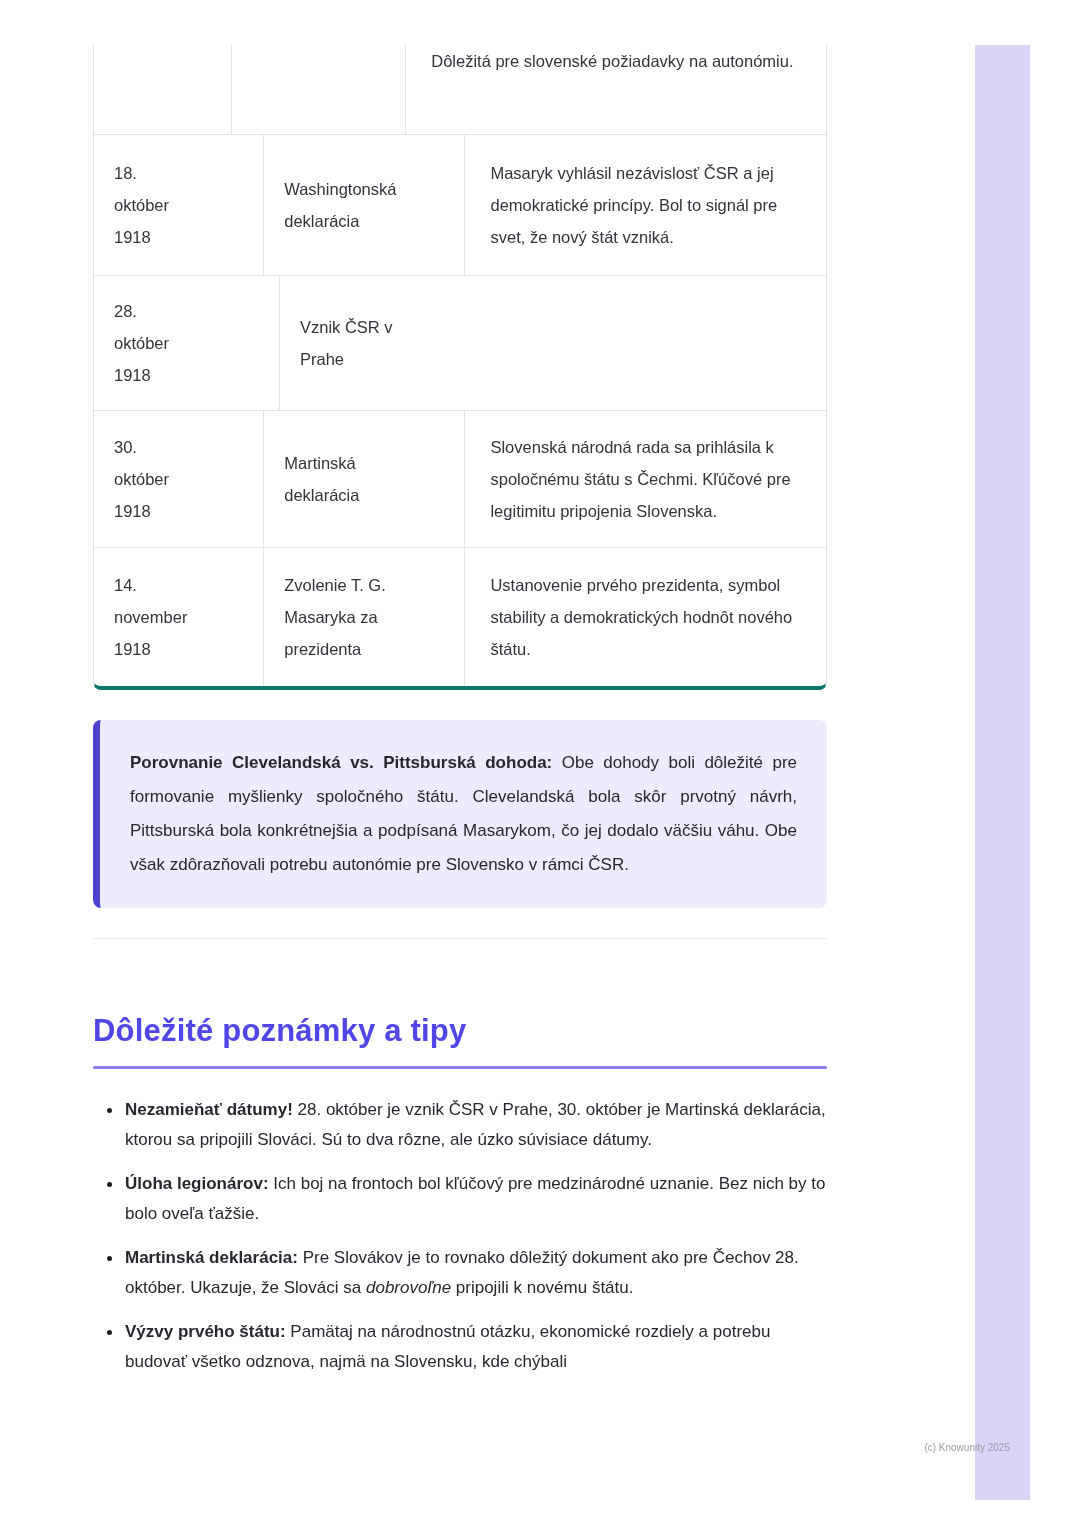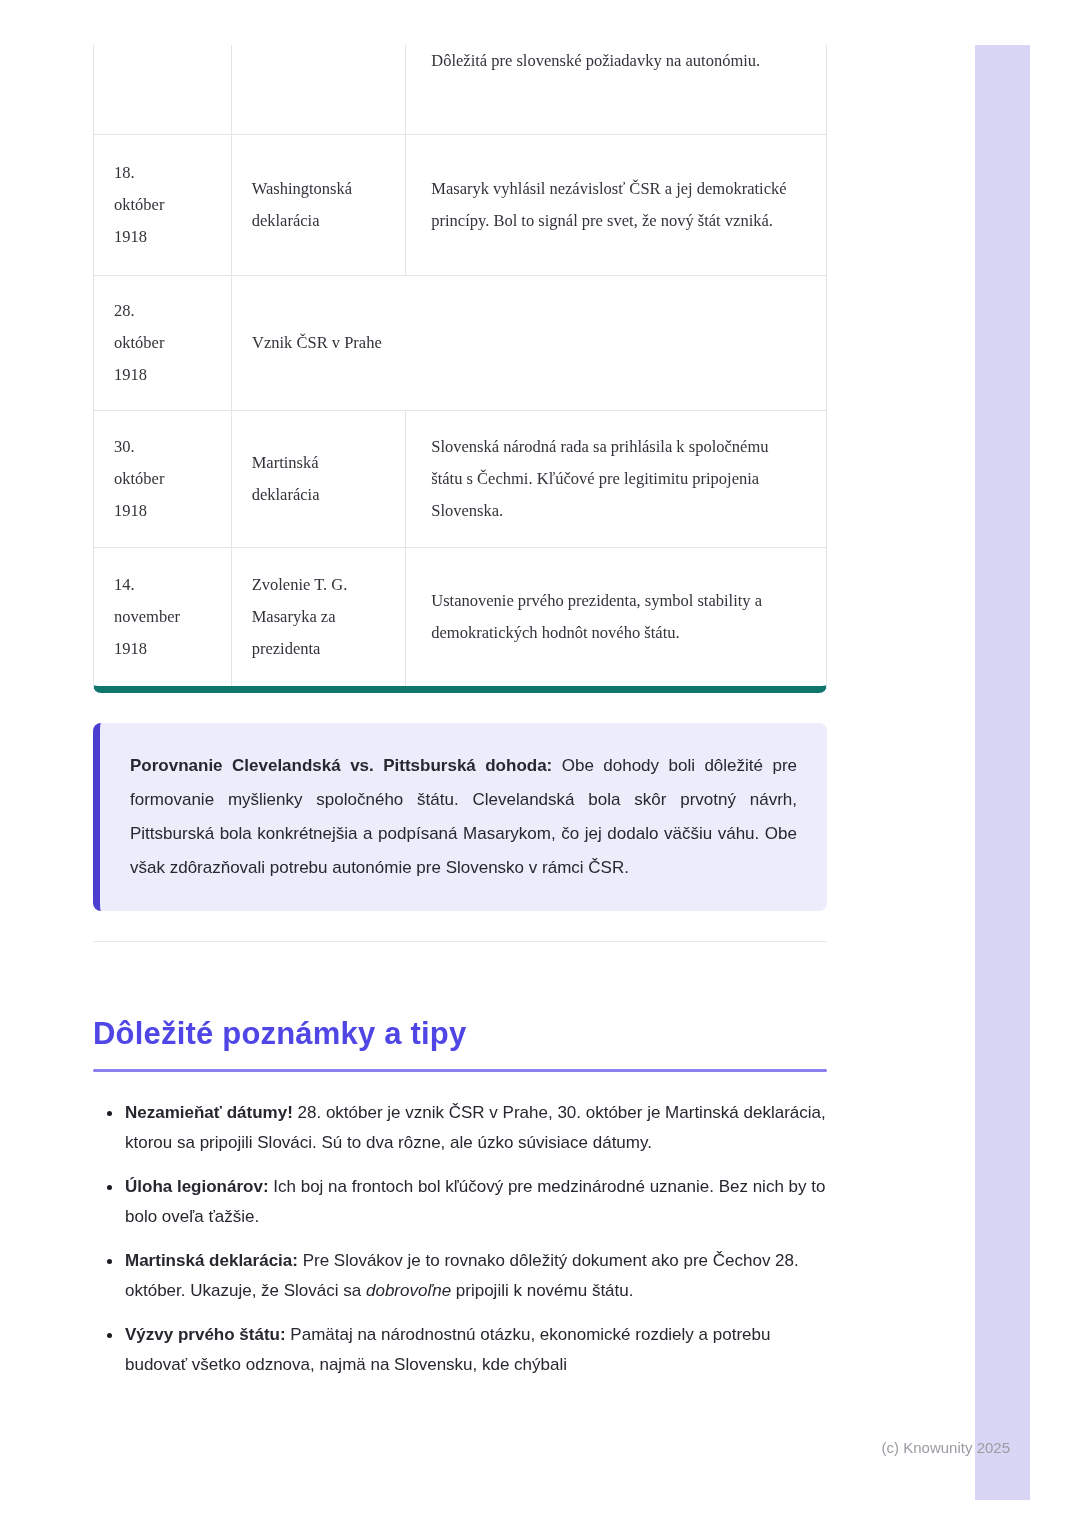--- a/index.html
+++ b/index.html
@@ -24,27 +24,26 @@
   .content {
     position: absolute;
     left: 93px;
     top: 45px;
     width: 734px;
   }
   
   .etable {
     border-left: 1px solid #e4e4ea;
     border-right: 1px solid #e4e4ea;
-    border-bottom: 7px solid #0f766e;
+    border-bottom: 4px solid #0f766e;
     border-radius: 0 0 8px 8px;
     overflow: hidden;
-    font-family: Liberation Serif, serif;
   }
   .tr { display: flex; }
-  .tr + .tr { border-top: 1px solid #e4e4ea; }
+  .tr + .tr { border-top: 1px solid #e4e4ea; gap: 48px; }
   .td {
     display: flex;
     align-items: center;
     padding: 16px 20px;
     font-size: 16.5px;
     line-height: 32px;
     color: #33333b;
   }
   .td + .td { border-left: 1px solid #e4e4ea; }
   .c1 { width: 137px; white-space: pre-line; }
@@ -103,21 +102,21 @@
     padding-left: 2px;
   }
   .tips li::marker { color: #1b1b22; font-size: 15px; }
   .tips strong { font-weight: 700; }
   .tips em { font-style: italic; }
   
   .copyright {
     position: absolute;
     top: 1440px;
     right: 70px;
-    font-size: 15px;
+    font-size: 10px;
     line-height: 16px;
     color: #9b9ba3;
   }
 </style>
 </head>
 <body>
 
 <div class="page">
 
   <div class="side-strip"></div>

